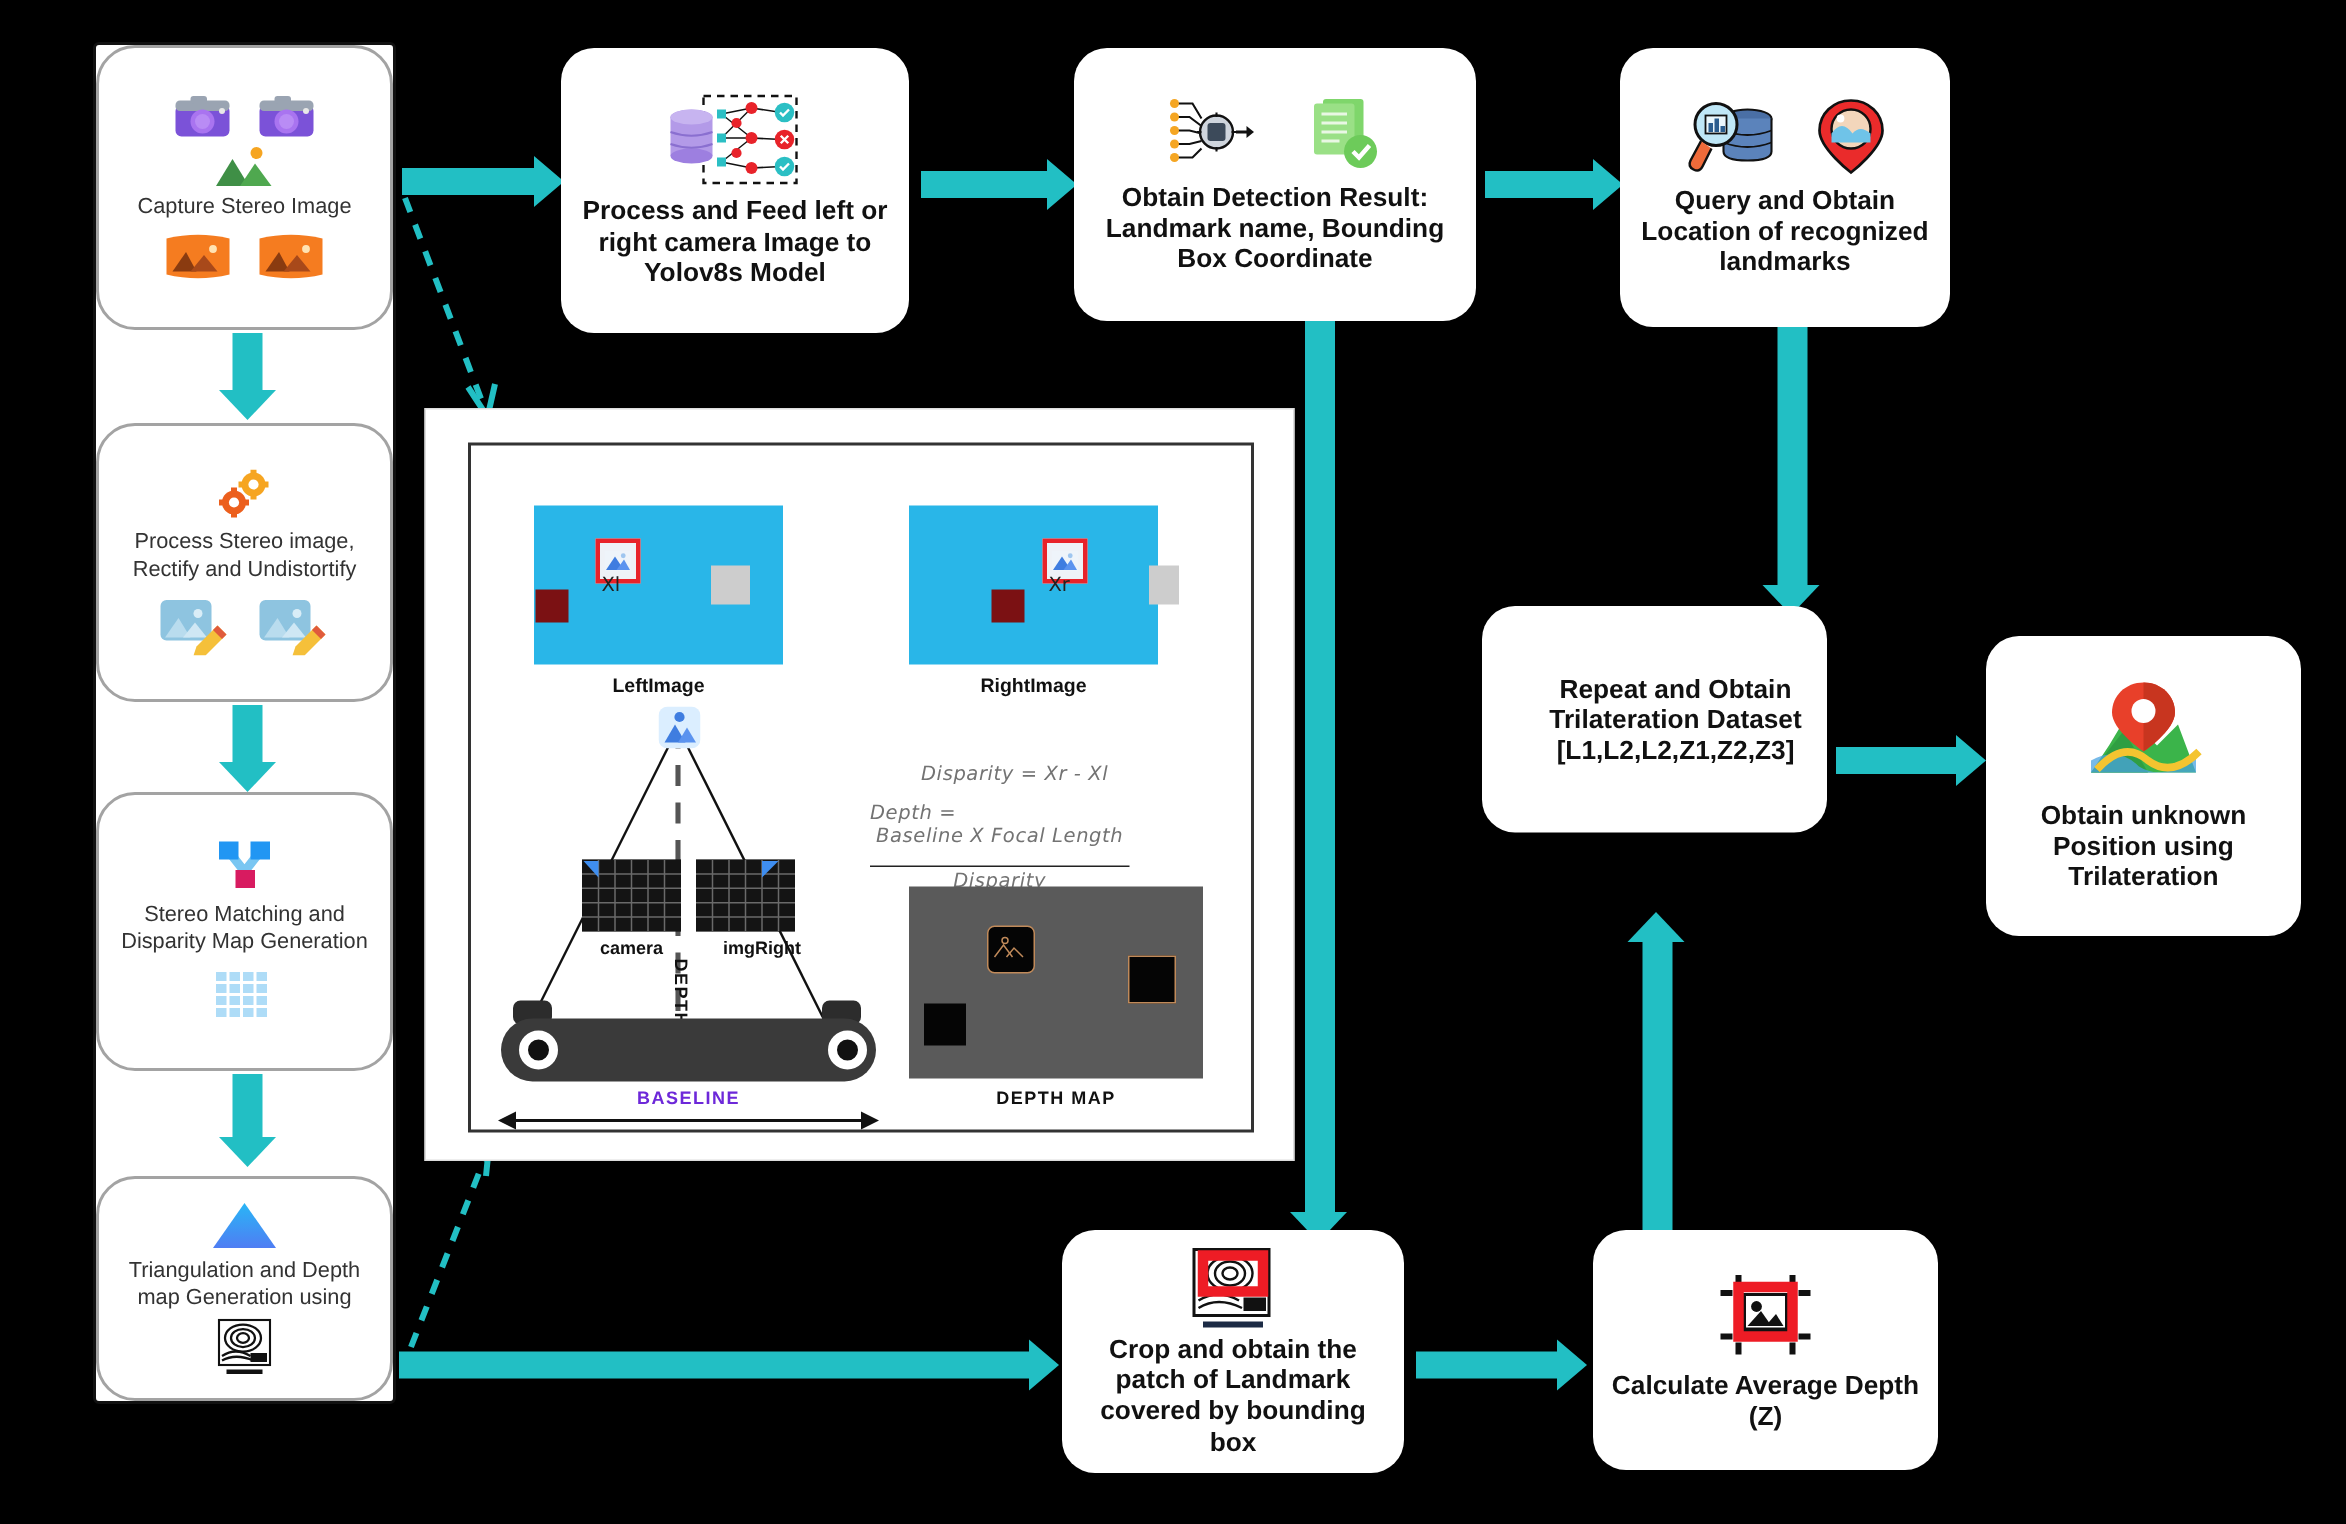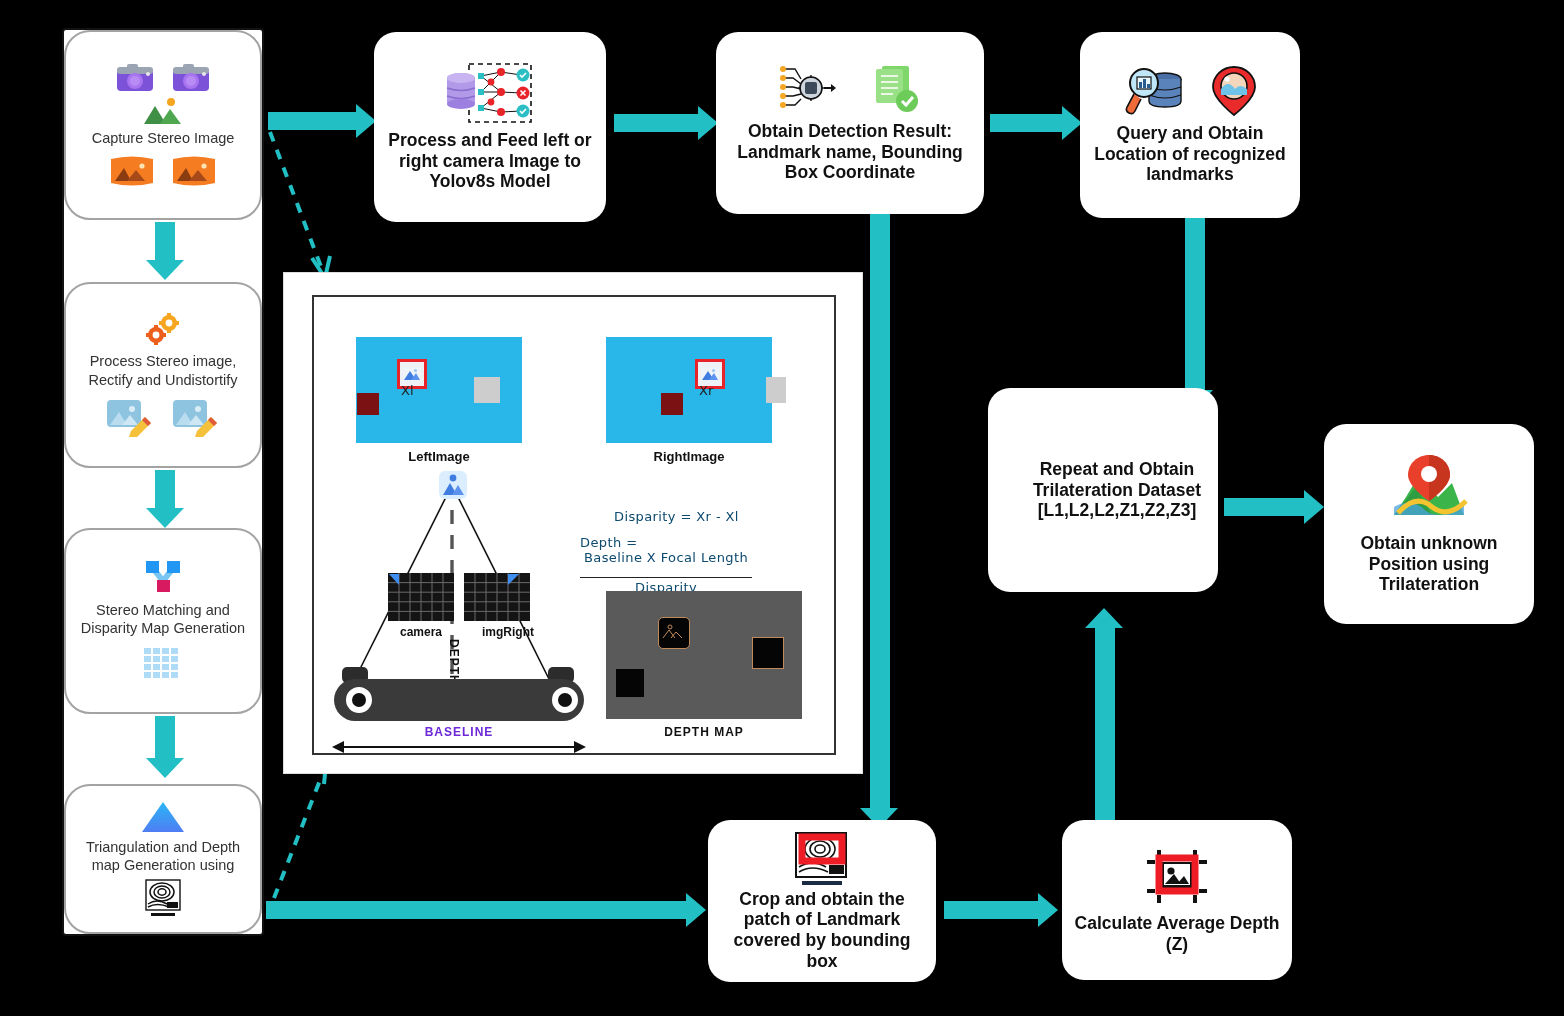--- a/index.html
+++ b/index.html
@@ -35,21 +35,21 @@
          background:#fff;border:1px solid #ddd;}
   .panel-inner{position:absolute;left:28px;top:22px;width:520px;height:456px;border:2px solid #333;}
 
   .img-blue{position:absolute;background:#29b6e8;}
   .img-cap{position:absolute;font-weight:bold;font-size:13px;color:#111;text-align:center;}
   .sq{position:absolute;}
   .bbox{position:absolute;border:3px solid #e8232a;background:#eef2f7;
         display:flex;align-items:center;justify-content:center;}
   .xlabel{position:absolute;font-family:"DejaVu Sans",sans-serif;font-size:13px;color:#222;}
 
-  .formula{position:absolute;font-family:"DejaVu Sans",sans-serif;color:#0c4a6e;}
+  .formula{position:absolute;font-family:"DejaVu Sans",sans-serif;color:#737373;font-style:italic;}
   .f1{font-size:13px;letter-spacing:.4px;}
   .f2{font-size:13px;letter-spacing:.4px;}
   .frac-top{border-bottom:1.6px solid #222;padding:0 4px 12px 4px;display:inline-block;}
   .frac-bot{display:block;text-align:center;padding-top:2px;}
 
   .depthmap{position:absolute;background:#5a5a5a;}
   .dm-cap{position:absolute;font-weight:bold;font-size:12px;color:#111;letter-spacing:1px;}
 
   .camera-bar{position:absolute;background:#3a3a3a;border-radius:26px;}
   .lens{position:absolute;border-radius:50%;background:#111;border:6px solid #fff;}
@@ -485,21 +485,21 @@
         <svg width="24" height="18" viewBox="0 0 24 18" style="margin:5px 0 0 2px;">
           <circle cx="9" cy="4" r="2" fill="none" stroke="#c08a5a" stroke-width="1"></circle>
           <path d="M2 15 L8 7 L14 15" fill="none" stroke="#c08a5a" stroke-width="1"></path>
           <path d="M10 15 L15 9 L21 15" fill="none" stroke="#c08a5a" stroke-width="1"></path>
         </svg>
       </div>
     </div>
     <div class="dm-cap" style="left:322px;top:452px;width:196px;text-align:center;">DEPTH MAP</div>
   </div>
 
-  <div class="card" style="left:988px;top:388px;width:230px;height:204px;padding-left:28px;">
+  <div class="card" style="left:988px;top:404px;width:230px;height:151px;padding-left:28px;">
     <div class="ttl" style="font-size:17.5px;padding:0 10px;">Repeat and Obtain Trilateration Dataset [L1,L2,L2,Z1,Z2,Z3]</div>
   </div>
 
   <div class="ar" style="left:1224px;top:490px;width:100px;height:34px;">
     <div class="shaft" style="left:0;top:8px;width:82px;height:18px;"></div>
     <div class="head head-r" style="left:80px;top:0;"></div>
   </div>
 
   <div class="card" style="left:1324px;top:424px;width:210px;height:200px;">
     <svg width="86" height="74" viewBox="0 0 86 74" style="margin-bottom:6px;">

